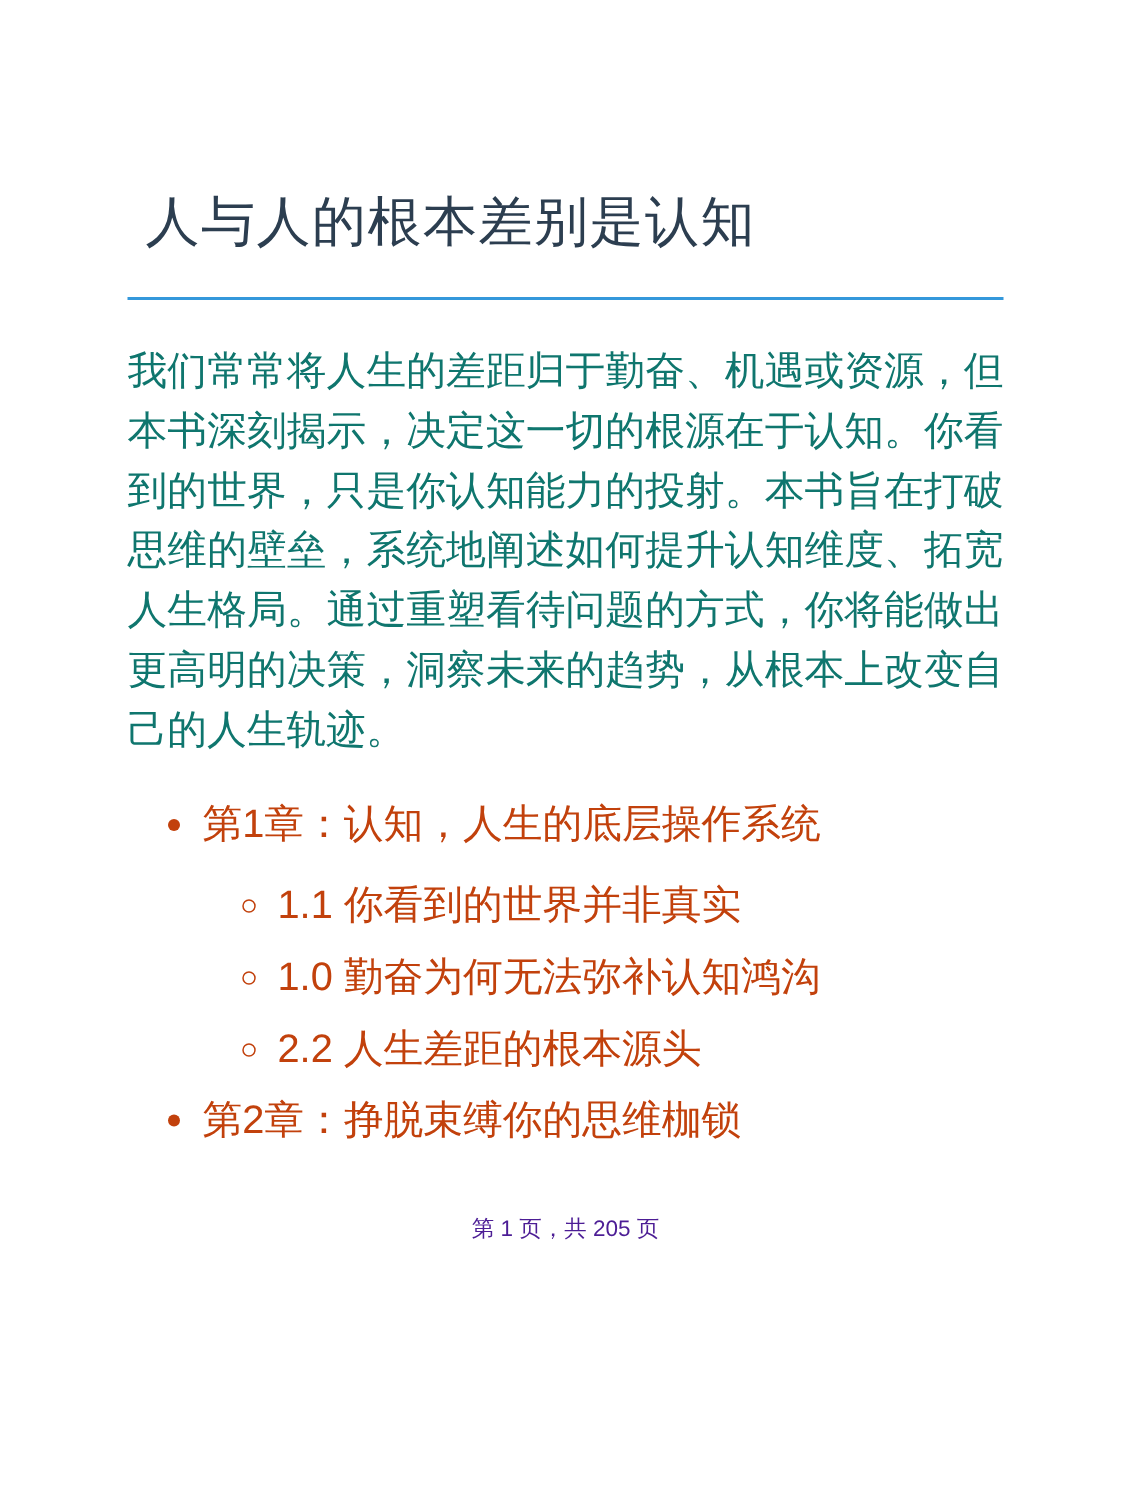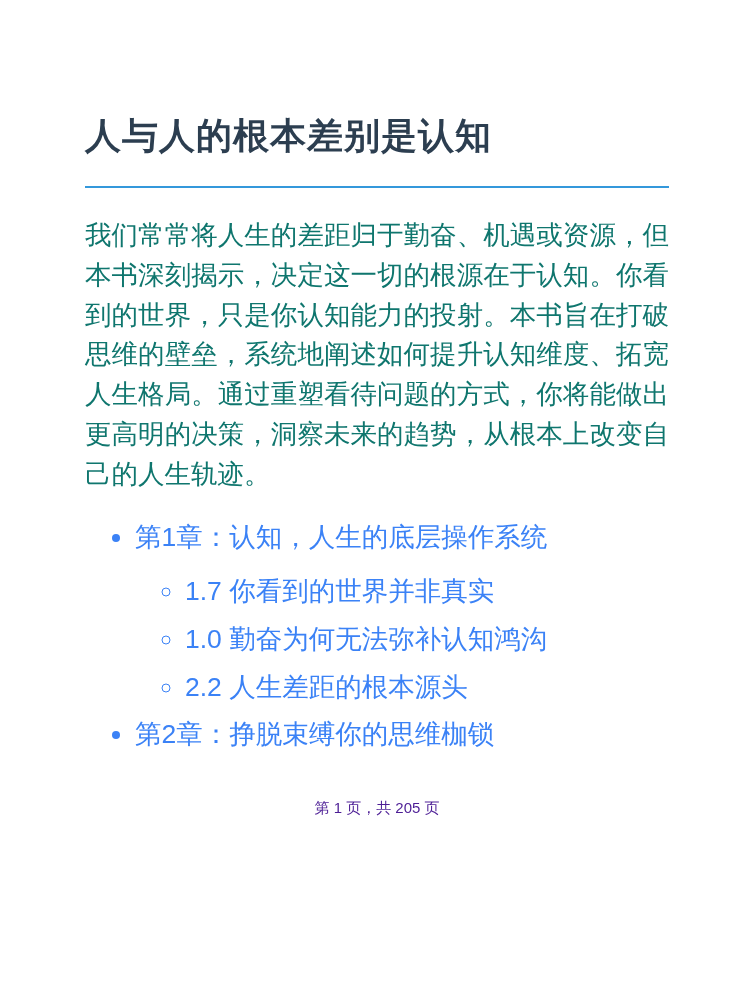--- a/index.html
+++ b/index.html
@@ -15,24 +15,24 @@
     -webkit-font-smoothing: antialiased;
   }
   .page {
     box-sizing: border-box;
     width: 750px;
     height: 1000px;
     padding: 113px 81px 0 85px;
     position: relative;
   }
   h1.doc-title {
-    margin: 0;
+    margin: 12px;
     font-size: 36px;
     line-height: 1.25;
-    font-weight: 700;
+    font-weight: 400;
     color: #2c3e50;
     letter-spacing: 1px;
   }
   hr.divider {
     margin: 28px 0 0 0;
     border: 0;
     border-top: 2px solid #3498db;
   }
   h2.section-heading {
     margin: 36px 0 0 0;
@@ -49,21 +49,21 @@
     text-align: justify;
     overflow-wrap: break-word;
     word-break: normal;
   }
   ul.toc-list {
     margin: 24px 0 0 0;
     padding: 0 0 0 50px;
     list-style-type: disc;
     font-size: 26.5px;
     line-height: 1.5;
-    color: #3b82f6;
+    color: #c2410c;
   }
   ul.toc-list > li {
     margin: 0 0 8px 0;
   }
   ul.toc-sublist {
     margin: 14px 0 0 0;
     padding: 0 0 0 50px;
     list-style-type: circle;
   }
   ul.toc-sublist > li {
@@ -87,21 +87,21 @@
   <hr class="divider">
 
 
   <p class="abstract-text">我们常常将人生的差距归于勤奋、机遇或资源，但本书深刻揭示，决定这一切的根源在于认知。你看到的世界，只是你认知能力的投射。本书旨在打破思维的壁垒，系统地阐述如何提升认知维度、拓宽人生格局。通过重塑看待问题的方式，你将能做出更高明的决策，洞察未来的趋势，从根本上改变自己的人生轨迹。</p>
 
 
   <ul class="toc-list">
     <li>
       <span>第1章：认知，人生的底层操作系统</span>
       <ul class="toc-sublist">
-        <li>1.7 你看到的世界并非真实</li>
+        <li>1.1 你看到的世界并非真实</li>
         <li>1.0 勤奋为何无法弥补认知鸿沟</li>
         <li>2.2 人生差距的根本源头</li>
       </ul>
     </li>
     <li>
       <span>第2章：挣脱束缚你的思维枷锁</span>
     </li>
   </ul>
 
   <div class="page-footer">第 1 页，共 205 页</div>

